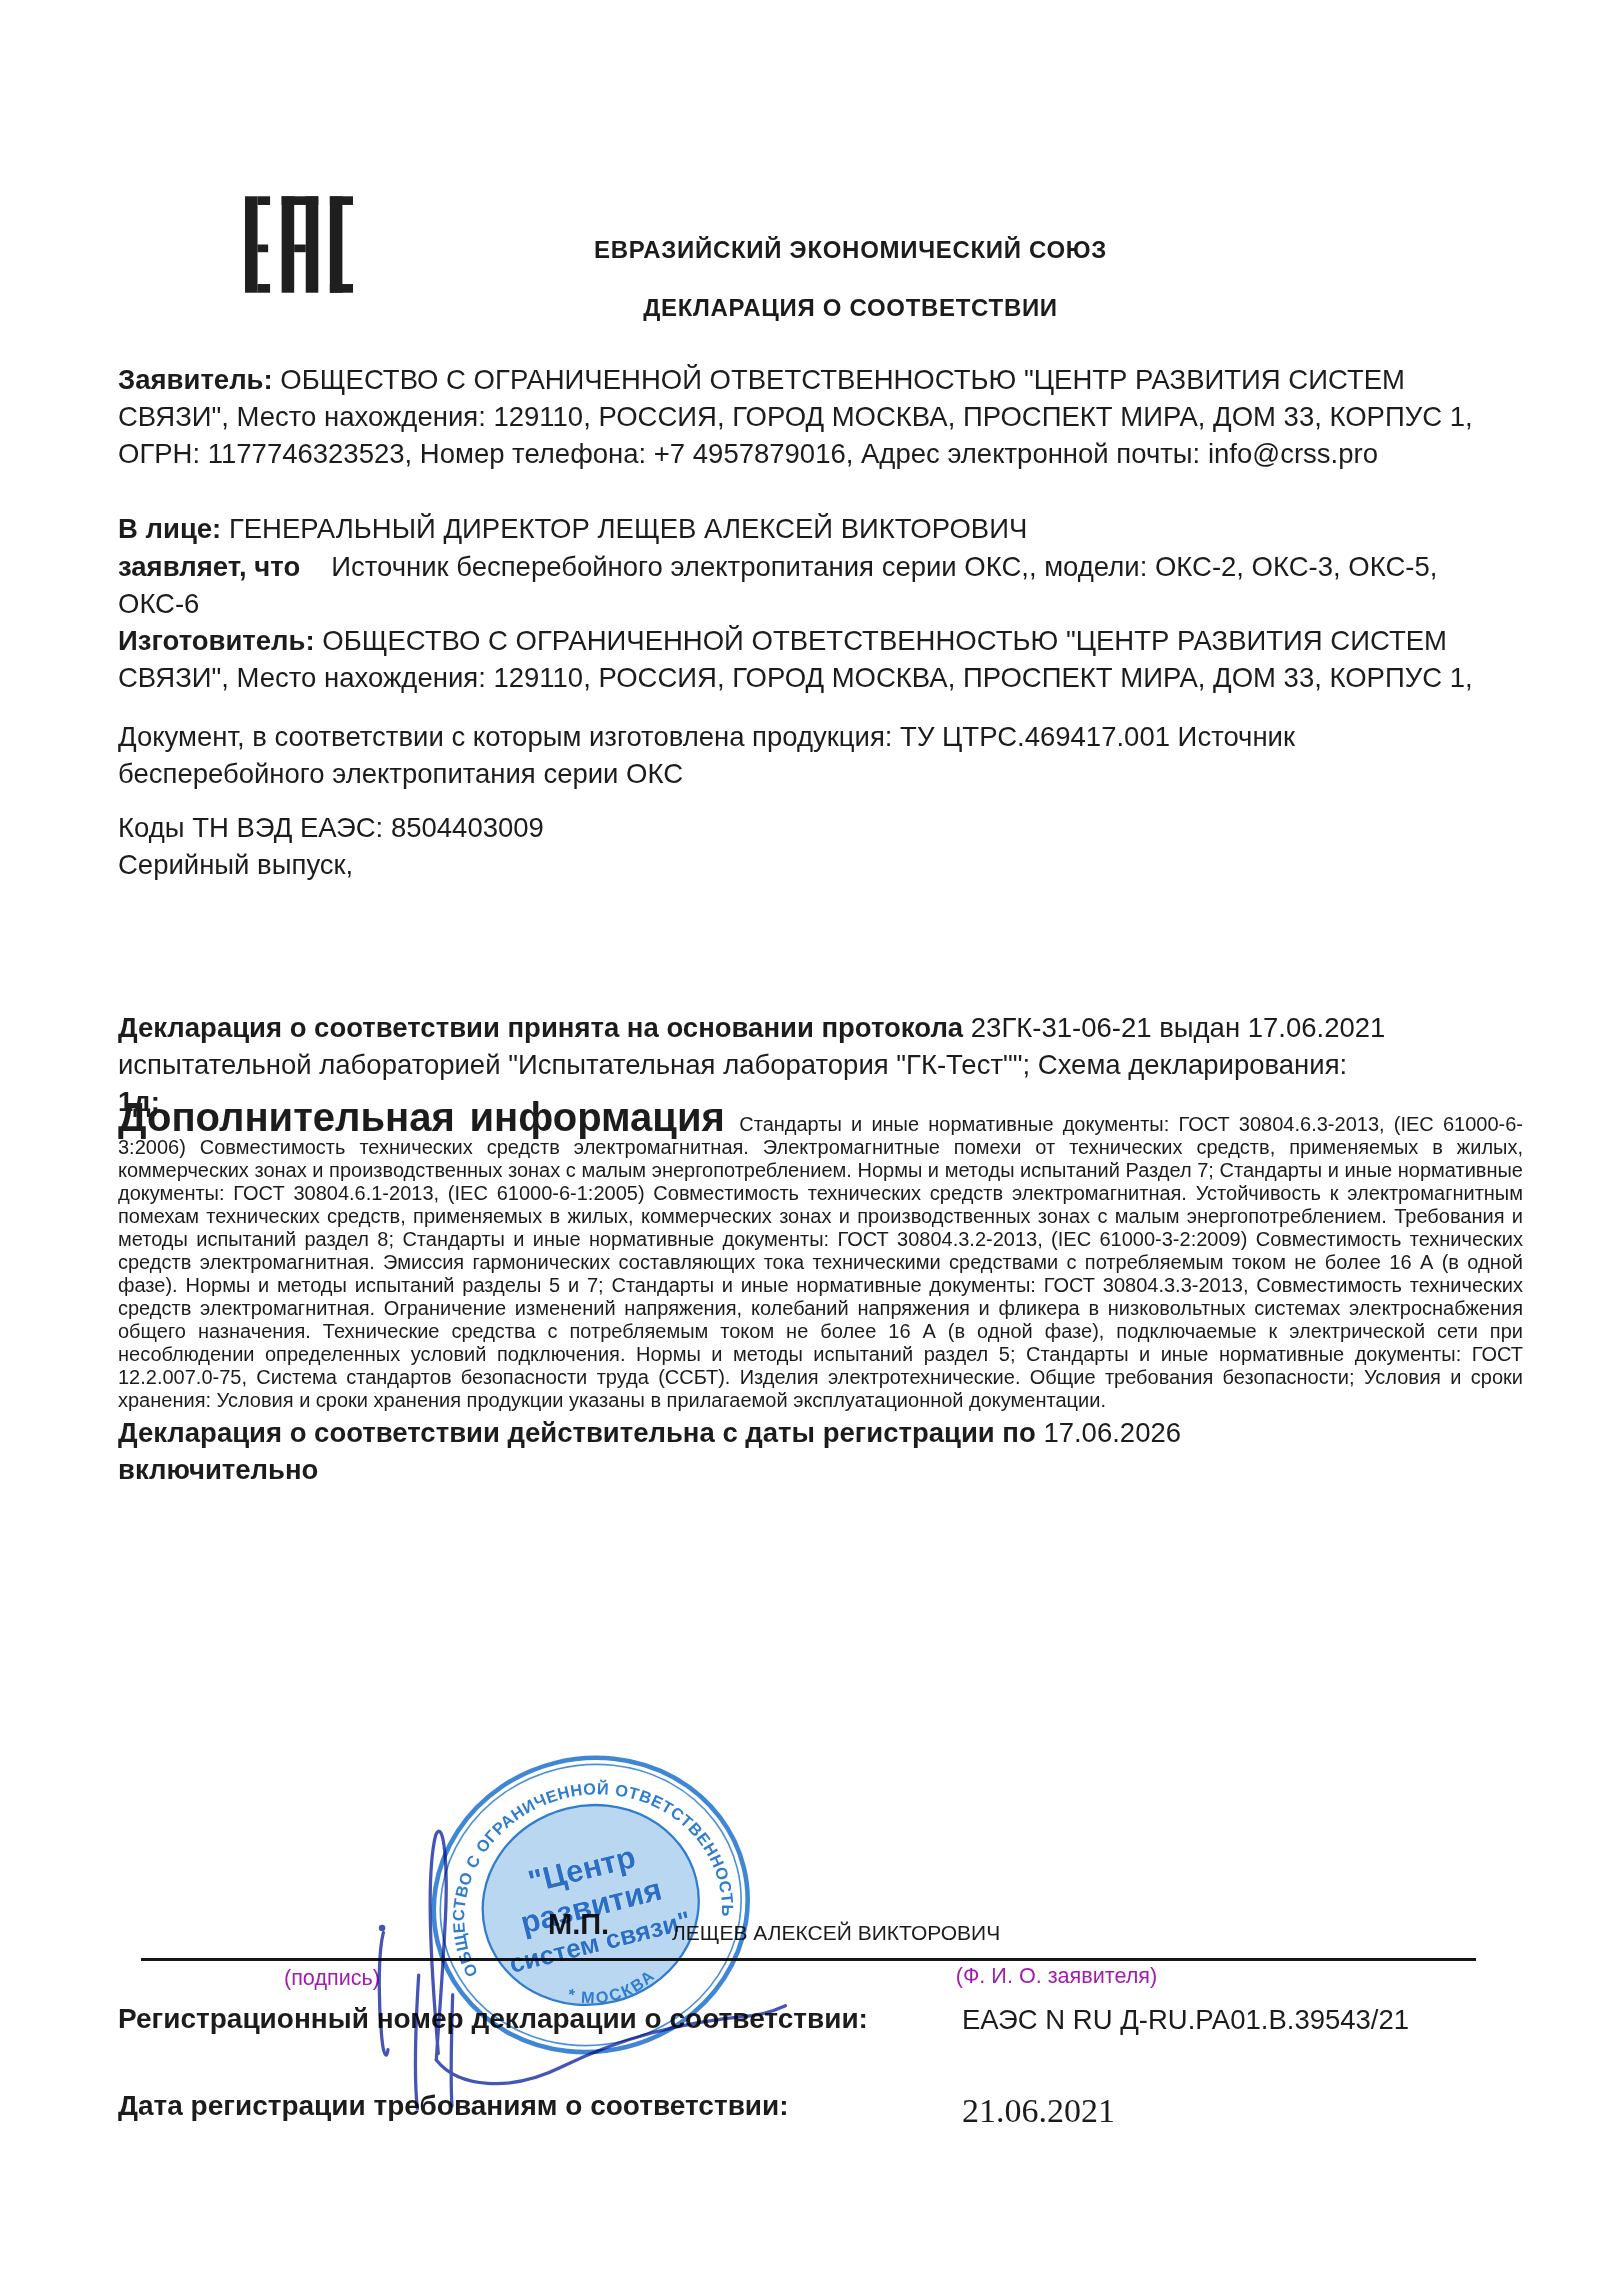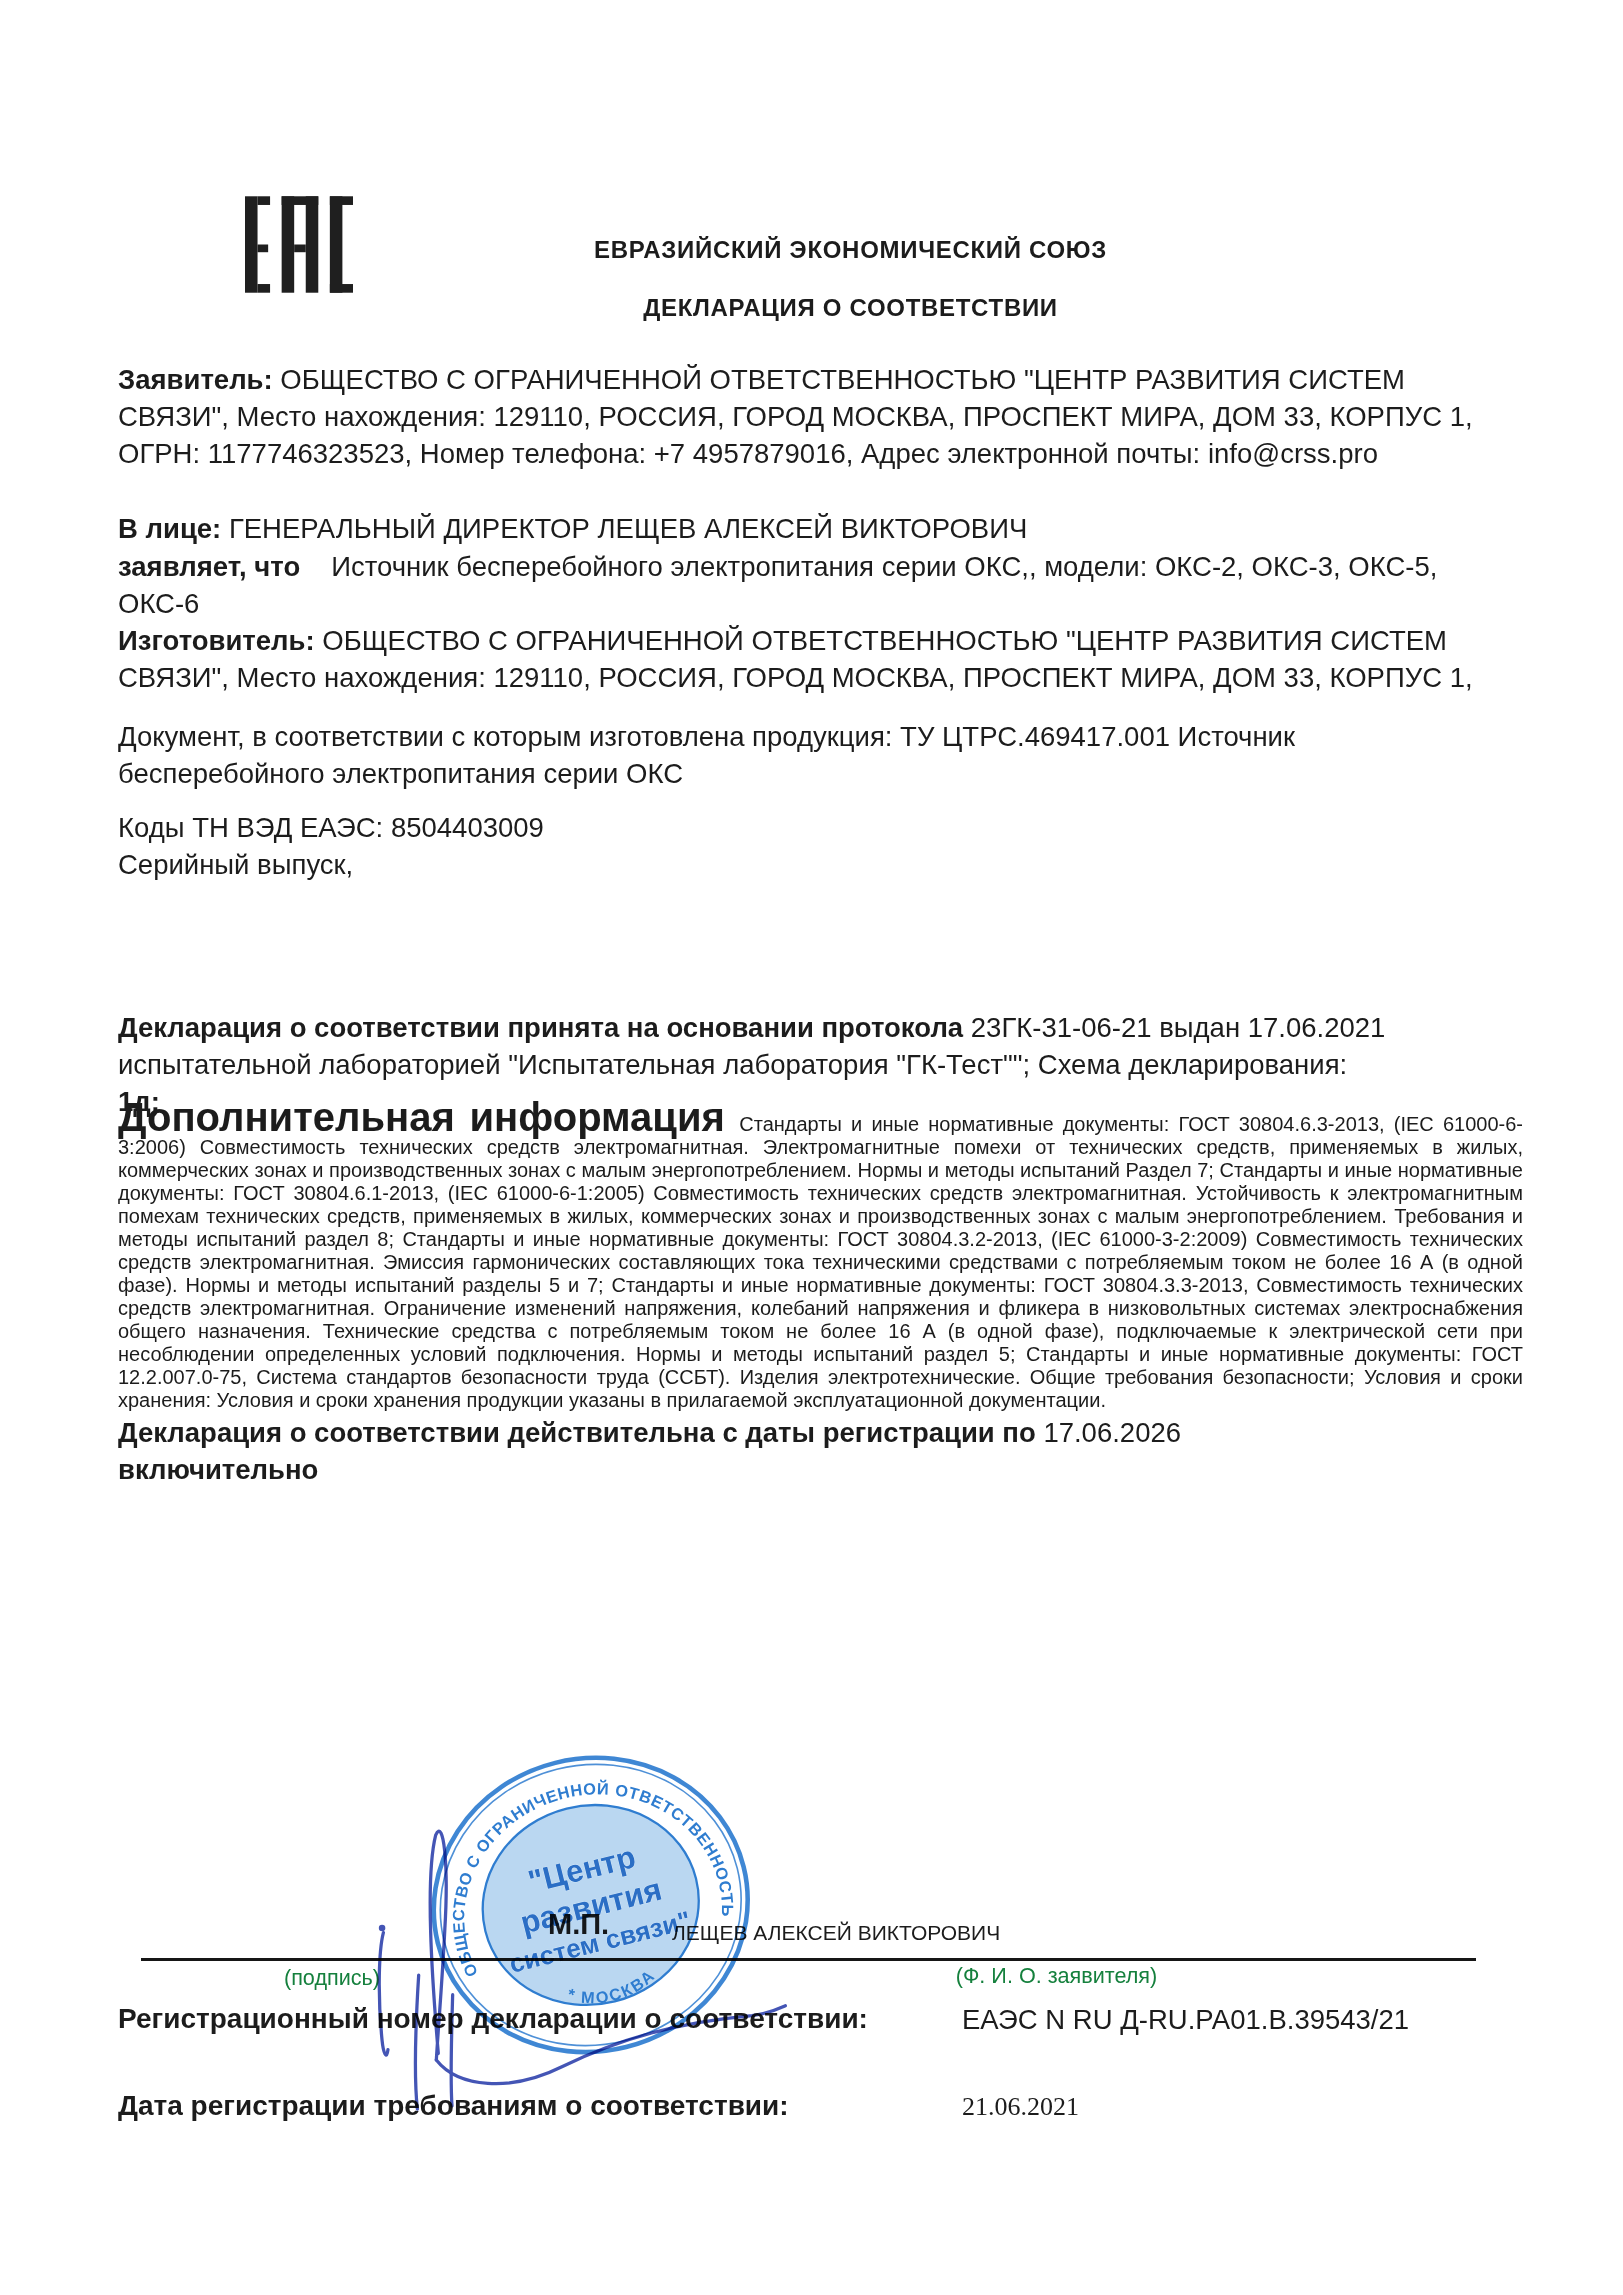--- a/index.html
+++ b/index.html
@@ -18,26 +18,26 @@
   .para{left:118px;width:1380px;font-size:27.5px;line-height:37px;z-index:2;}
   .para b{font-weight:bold;}
   .lbl-gap{margin-right:31px;}
   .lbl-gap2{margin-right:33px;}
   .block-line{display:block;font-weight:bold;}
   
   .addl{left:118px;width:1405px;font-size:20px;line-height:23px;text-align:justify;z-index:2;}
   .addl-head{font-size:40px;font-weight:bold;margin-right:14.4px;}
   
   .sig-line{left:141px;top:1958px;width:1335px;height:0;border-top:3.3px solid #161616;z-index:4;}
-  .caption{font-size:21.6px;color:#15803d;z-index:4;text-align:center;}
+  .caption{font-size:21.6px;color:#a21caf;z-index:4;text-align:center;}
   .mp{left:548px;top:1908px;font-size:29px;font-weight:bold;z-index:4;}
   .fio-name{left:672px;top:1921px;font-size:21px;z-index:4;}
   .reg-label{left:118px;font-size:28px;font-weight:bold;z-index:2;}
   .reg-value{left:962px;font-size:27.5px;z-index:2;}
-  .date-value{left:962px;font-family:"Liberation Serif",serif;font-size:26px;z-index:2;}
+  .date-value{left:962px;font-family:"Liberation Serif",serif;font-size:34px;z-index:2;}
   .stamp-svg{left:424px;top:1748px;z-index:5;mix-blend-mode:multiply;}
   .signature-svg{left:340px;top:1779px;z-index:6;mix-blend-mode:multiply;}
   .eac-svg{left:245px;top:196px;z-index:2;}
 </style>
 </head>
 <body>
 
 <div class="page">
 
   <svg class="abs eac-svg" width="108" height="97" viewBox="0 0 112 100">

